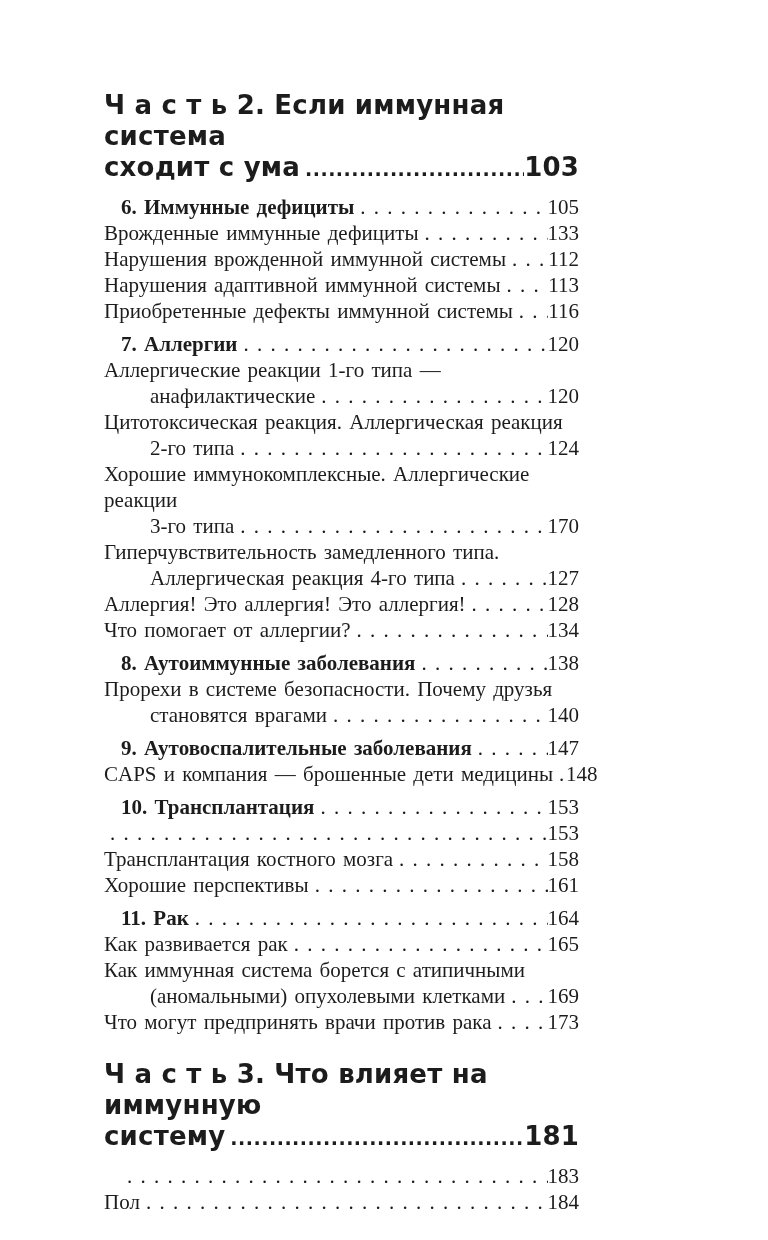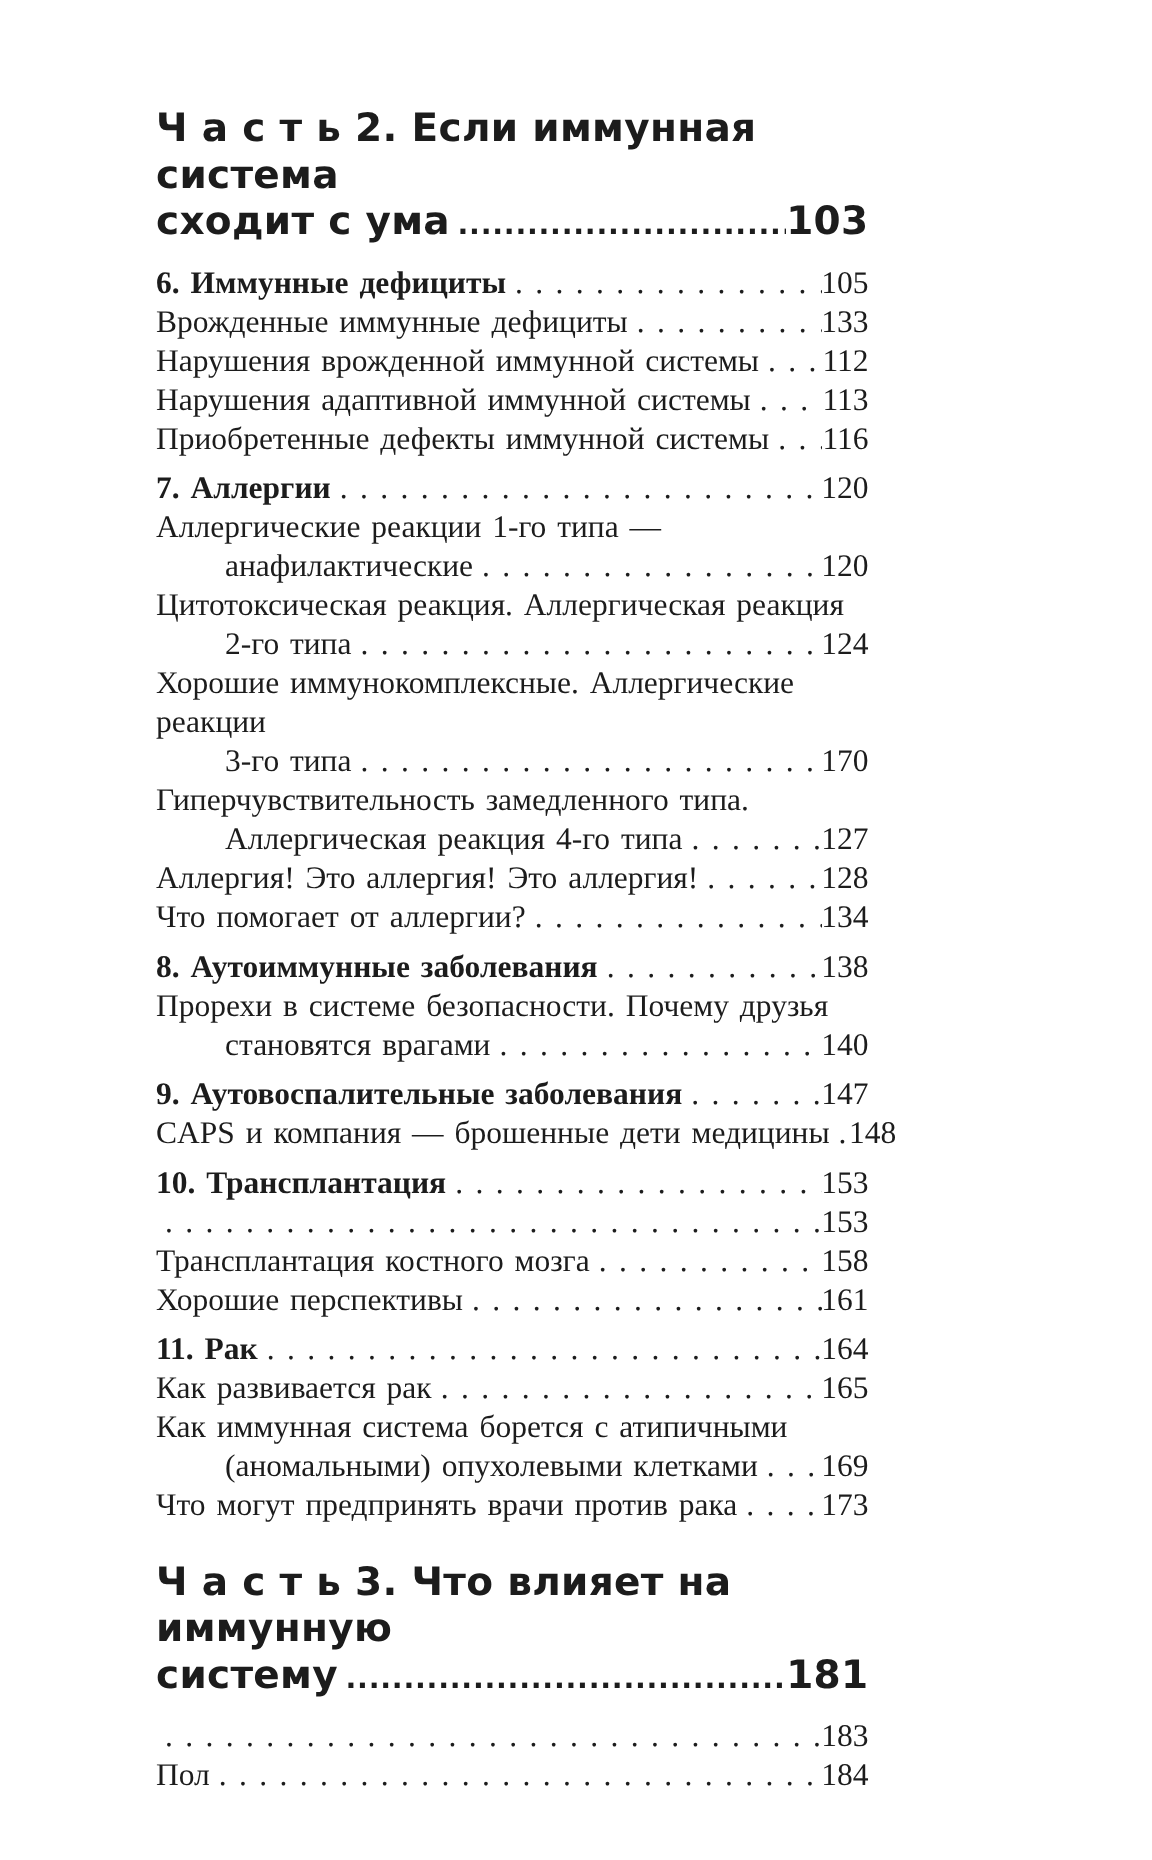--- a/index.html
+++ b/index.html
@@ -11,21 +11,21 @@
     width: 768px;
     height: 1240px;
     overflow: hidden;
     color: #1c1c1c;
     font-family: "Liberation Serif", serif;
   }
   .page {
     box-sizing: border-box;
     width: 657px;
     height: 1240px;
-    padding: 71px 78px 0 104px;
+    padding: 90px 78px 0 104px;
     background: #ffffff;
   }
 
   
   .part {
     font-family: "DejaVu Sans", sans-serif;
     font-weight: 700;
     font-size: 26px;
     line-height: 31px;
     letter-spacing: 0.2px;
@@ -34,21 +34,21 @@
   .part:first-child { margin-top: 0; }
   .part-row { display: flex; align-items: baseline; justify-content: space-between; }
   .part-page { flex: 0 0 auto; }
 
   
   .entry {
     font-size: 21px;
     line-height: 26px;
     word-spacing: 2px;
   }
-  .entry.bold { margin-top: 7px; }
+  .entry.bold { margin-top: 7px; margin-left: 17px; }
   .entry.bold .title,
   .entry.bold .line { font-weight: 700; }
   .row { display: flex; align-items: baseline; }
   .row.cont { padding-left: 46px; }
   .title { flex: 0 0 auto; }
   .page-ref { flex: 0 0 auto; }
 
   
   .lead {
     flex: 1 1 auto;

